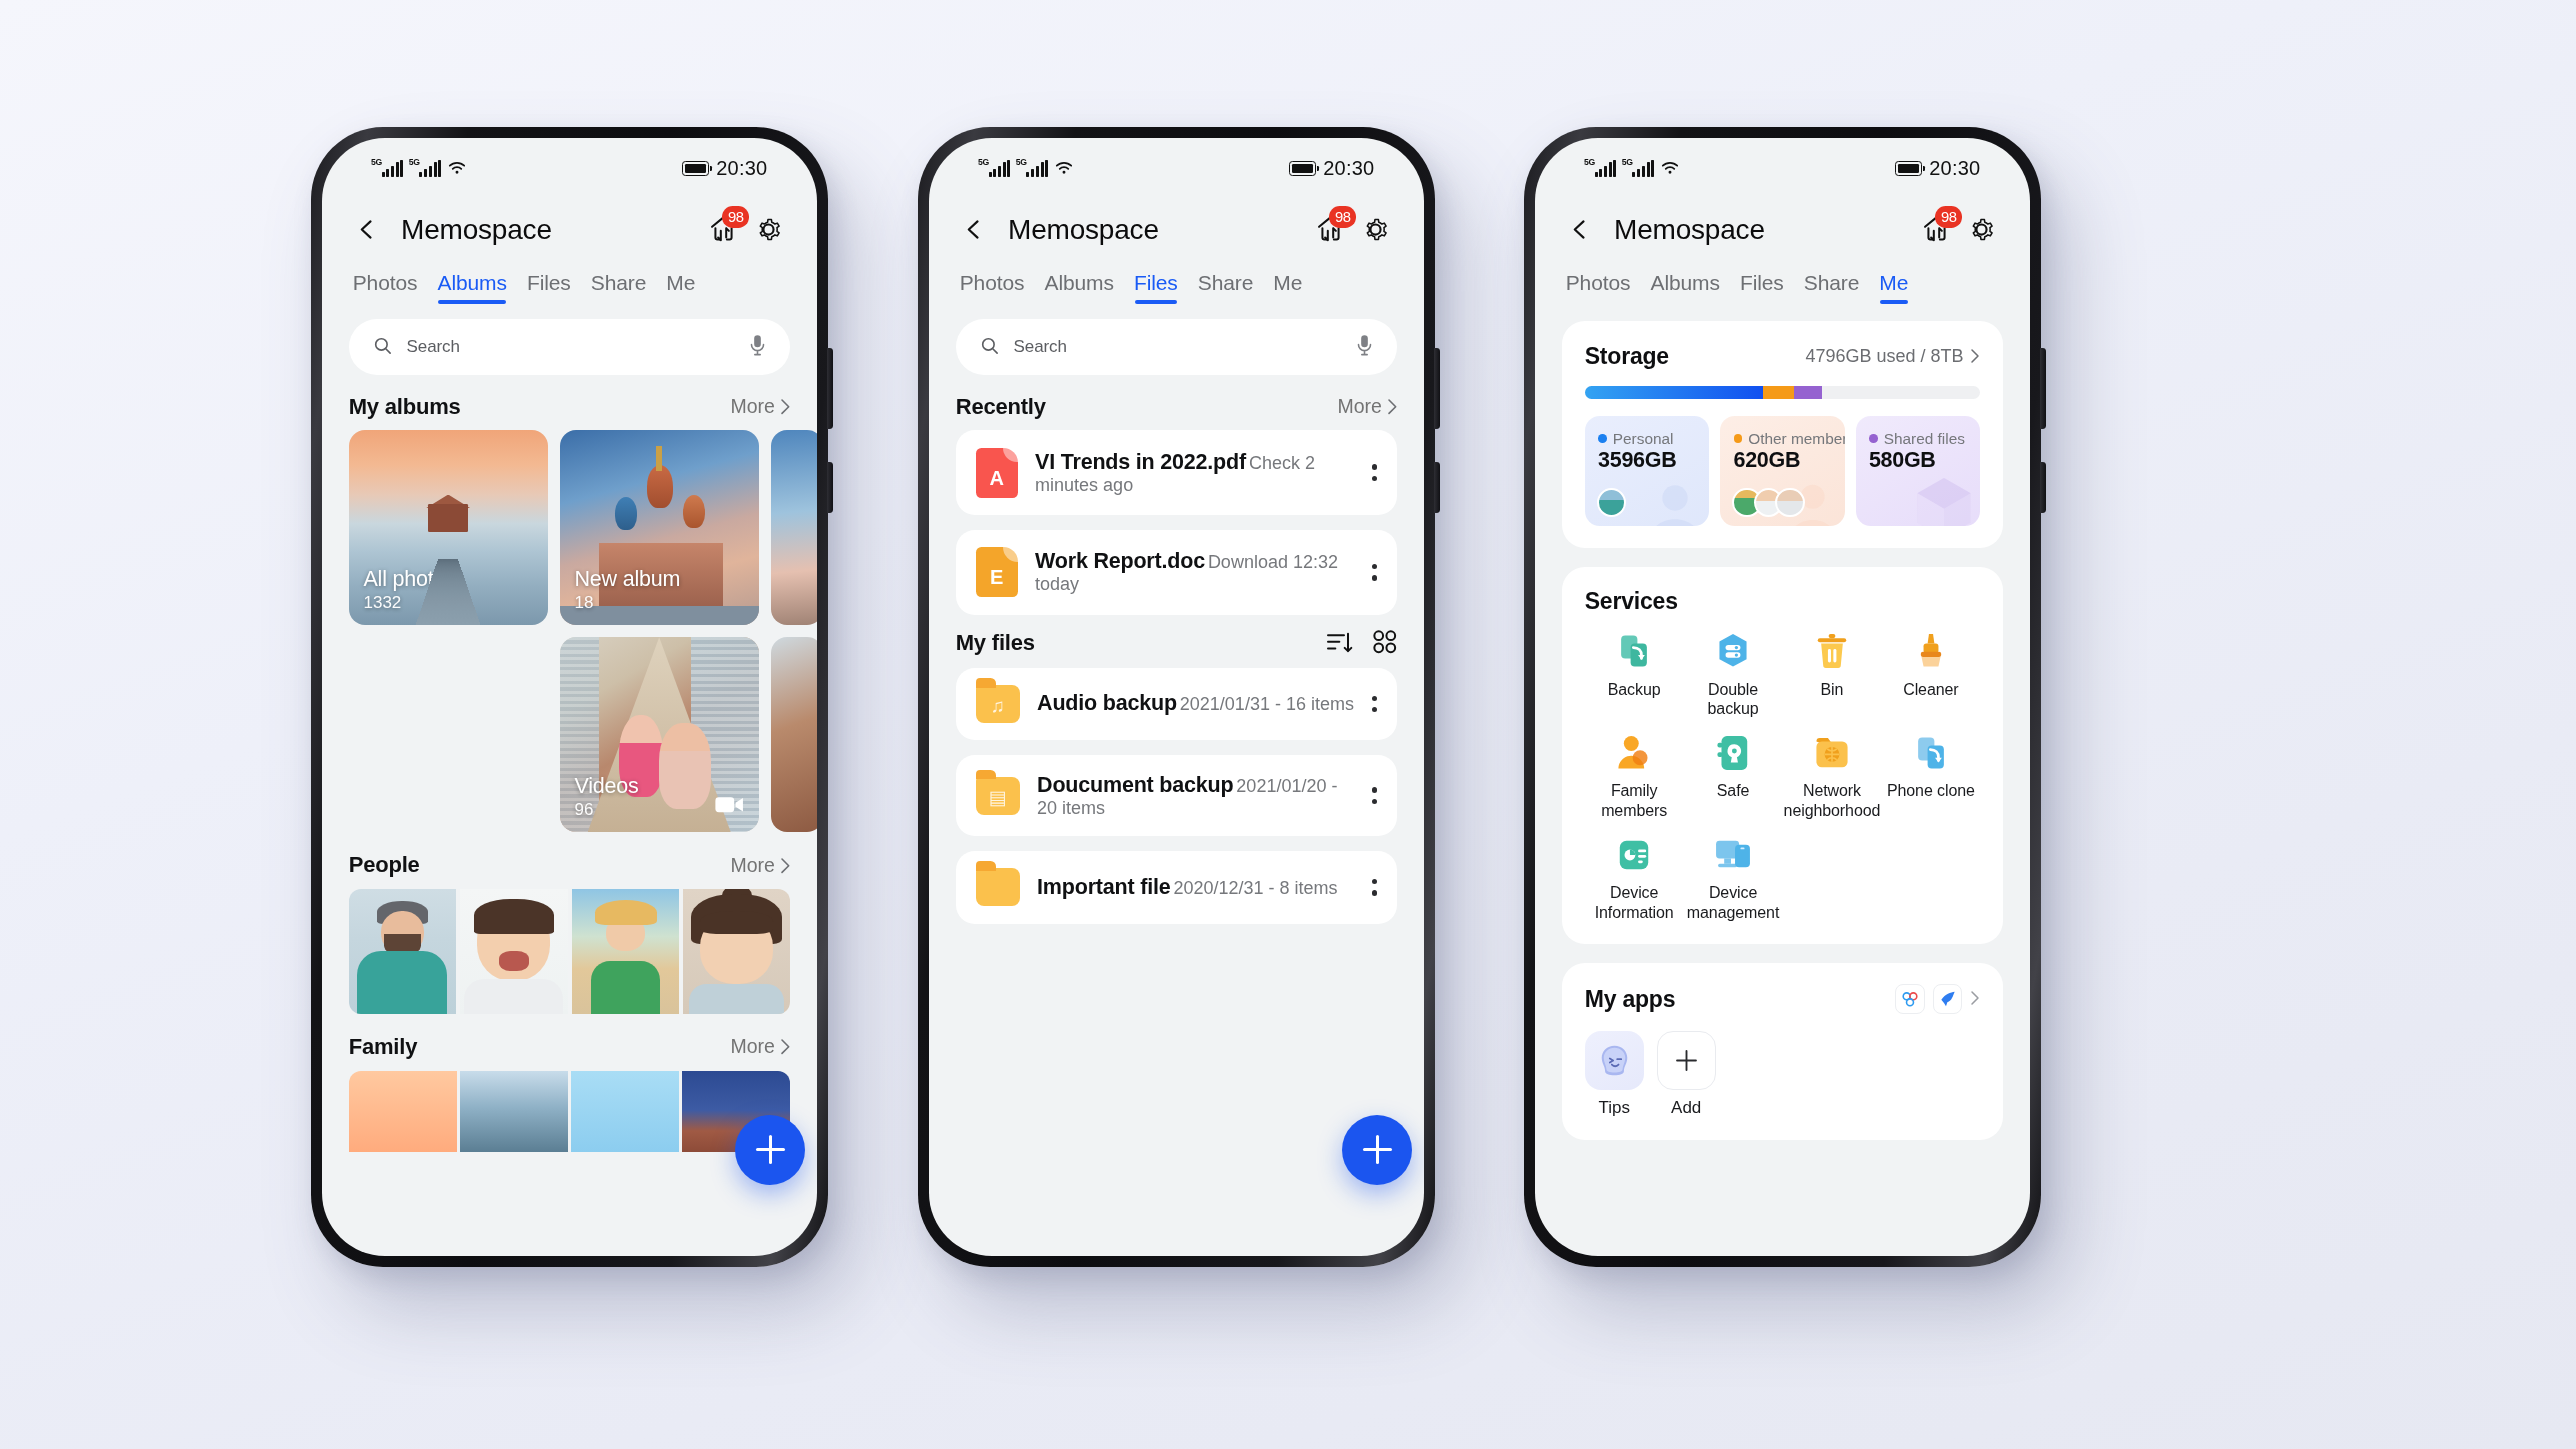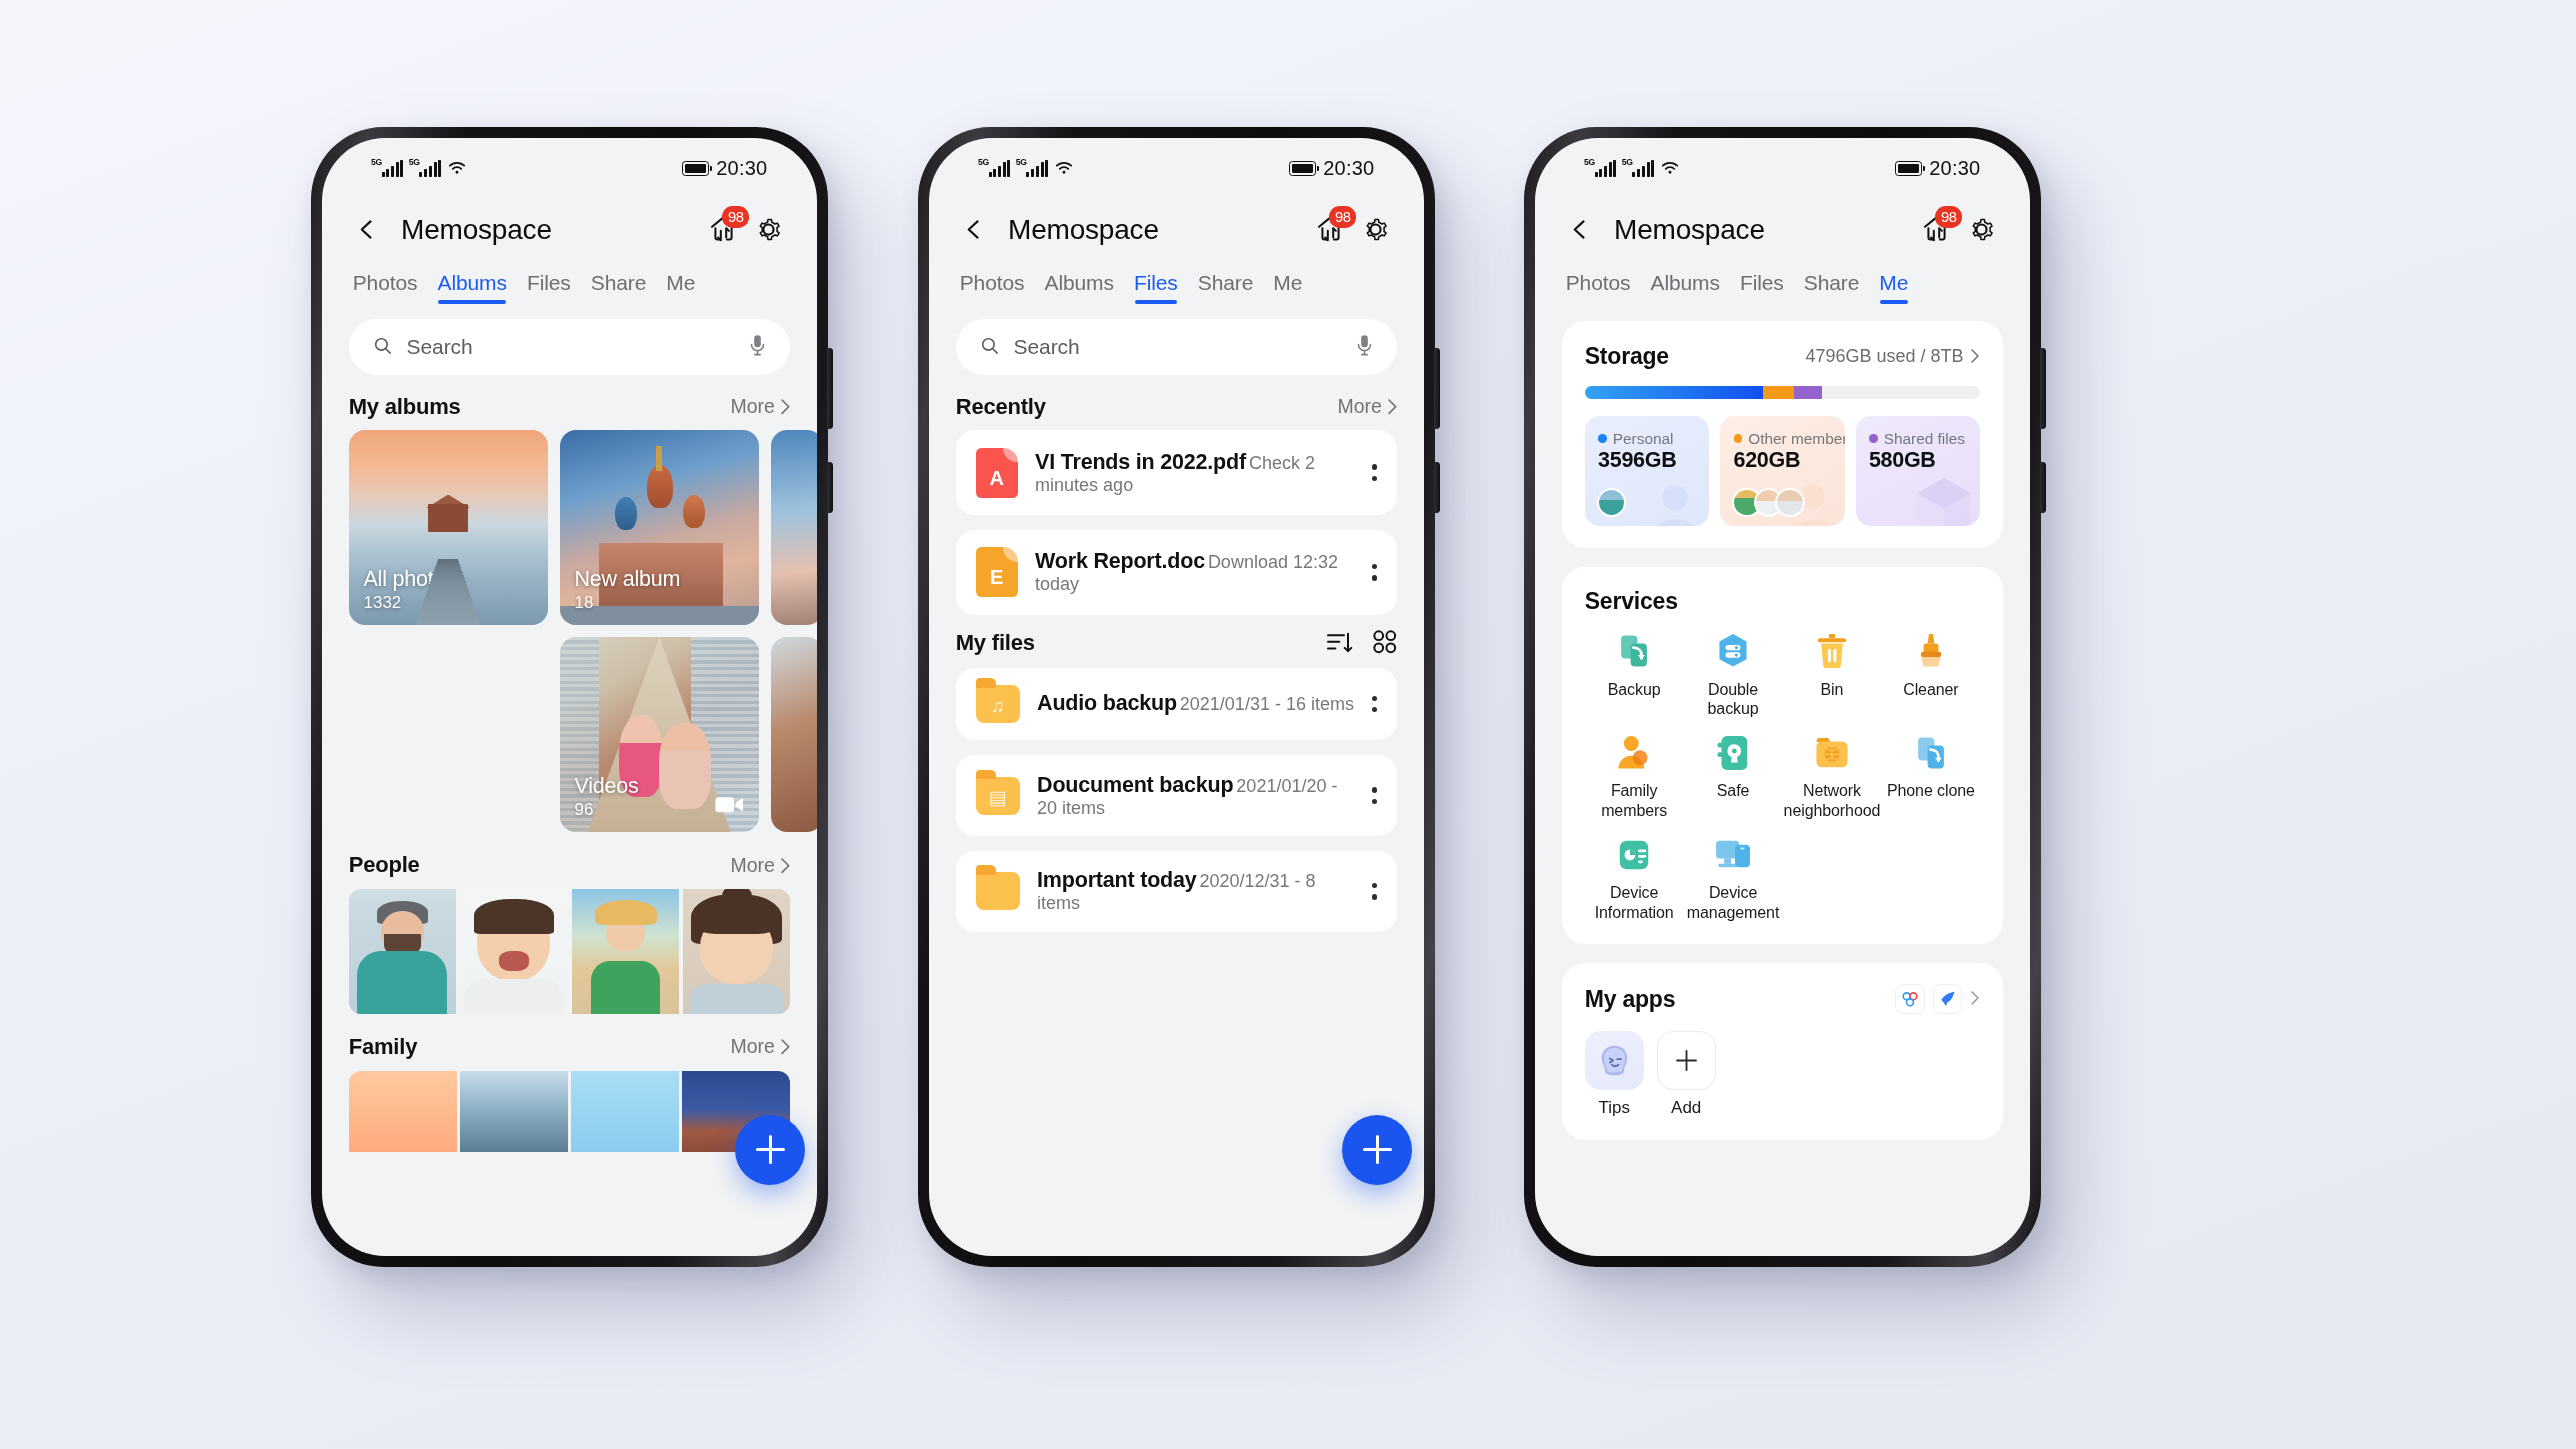--- a/index.html
+++ b/index.html
@@ -91,21 +91,21 @@
     content:""; position:absolute; left: 0.7px; right: 0.7px; bottom: 0;
     height: 4px; background:#1a5bf5; border-radius: 2px;
   }
 
   
   .search-wrap { padding: 14.8px 27px 0 27px; }
   .search-bar {
     background:#fff; border-radius: 28px; height: 56px;
     display:flex; align-items:center; padding: 0 23px; gap: 13.4px;
   }
-  .search-ph { font-size: 21px; color:#5b5d61; flex:1; letter-spacing:-0.1px;}
+  .search-ph { font-size: 17px; color:#5b5d61; flex:1; letter-spacing:-0.1px;}
 
   
   .content { padding: 0 27px; margin-top: 19px; position: relative; height: calc(100% - 262px); }
 
   .sec-head { display:flex; align-items:center; justify-content:space-between; margin-bottom: 10.7px; }
   .sec-title { font-size: 22px; font-weight: 700; color:#101113; letter-spacing:-0.2px;}
   .sec-more { display:flex; align-items:center; gap: 4.7px; font-size: 19.5px; color:#737373;text-align:center; }
 
   
   .albums {
@@ -680,21 +680,21 @@
             <i></i>
             <i></i>
           </span>
       </div>
 
       <div class="card">
         <span class="folder">
             <span class="fg"></span>
           </span>
         <span class="file-meta">
-          <span class="file-name">Important today</span>
+          <span class="file-name">Important file</span>
           <span class="file-sub">2020/12/31 - 8 items</span>
         </span>
         <span class="kebab">
             <i></i>
             <i></i>
           </span>
       </div>
 
       <div class="fab" style="right: 12px; top: 721px;"></div>
     </div>

